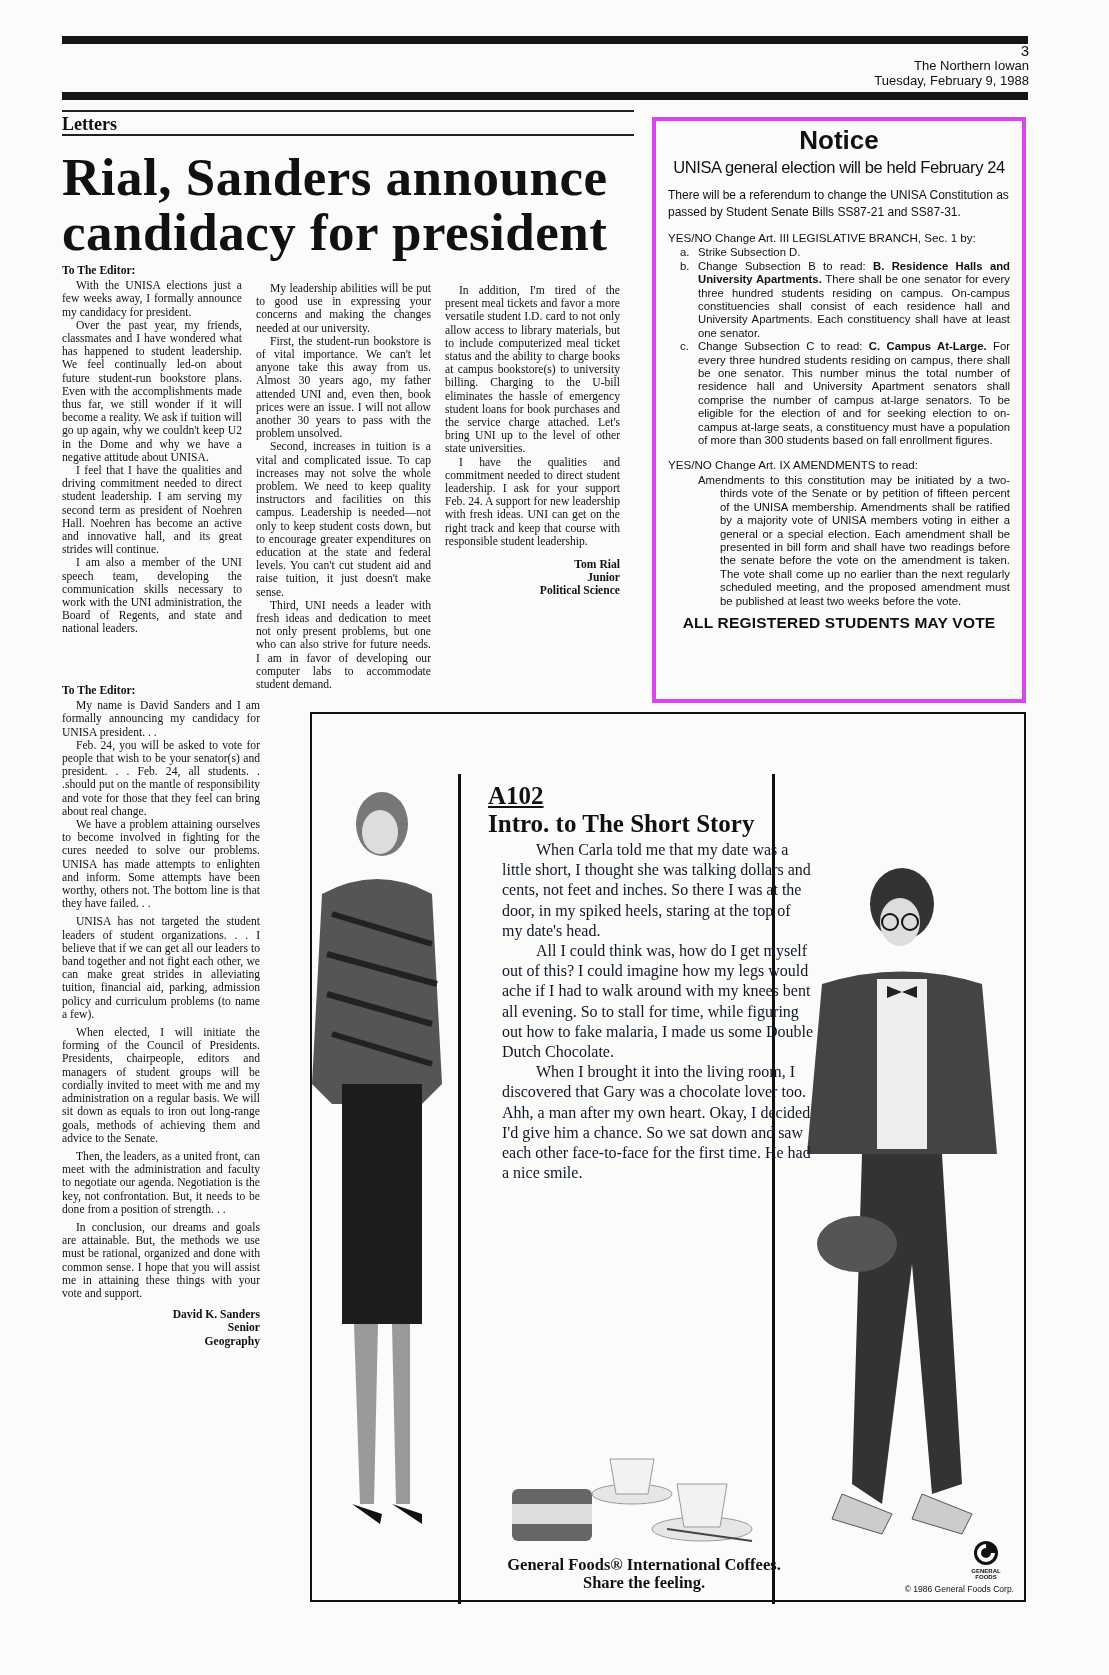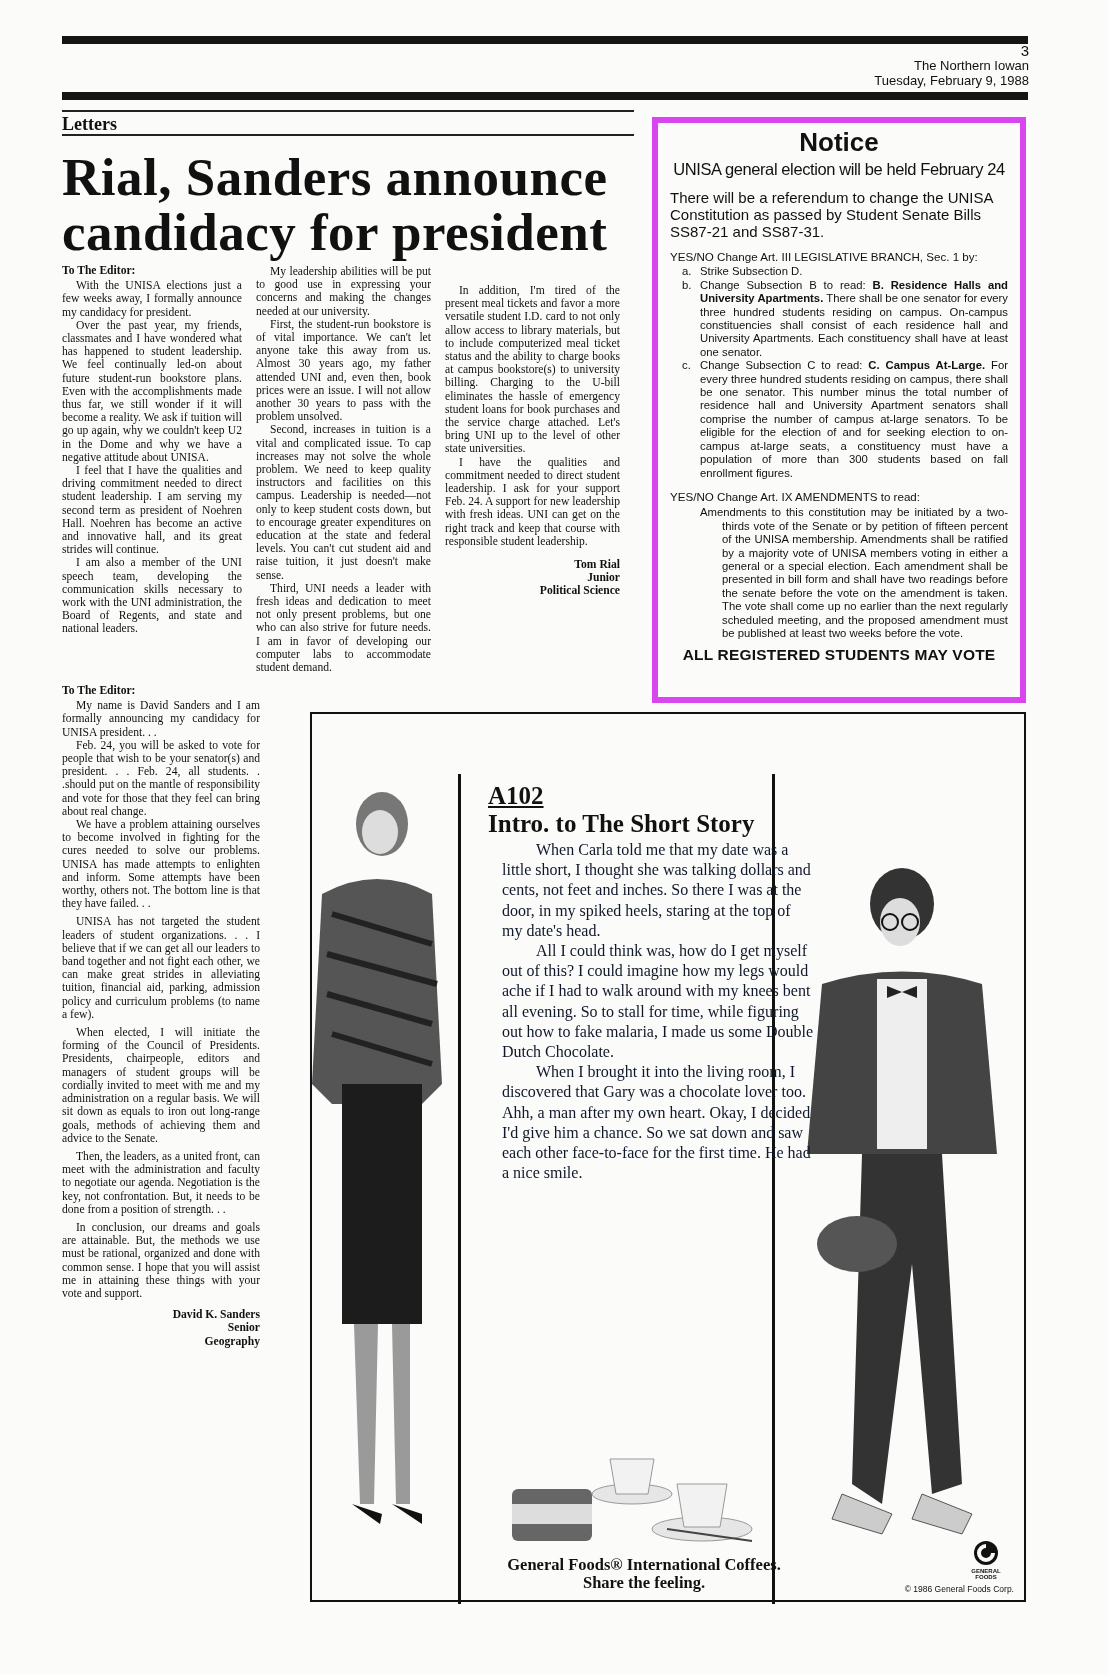--- a/index.html
+++ b/index.html
@@ -9,24 +9,24 @@
   .mast .pg{font-size:15px;}
   .section{position:absolute;left:62px;top:110px;width:572px;border-top:2px solid #222;border-bottom:2px solid #222;}
   .section span{font-family:"Liberation Serif",serif;font-weight:bold;font-size:18px;display:block;padding:2px 0 0 0;line-height:20px;}
   .headline{position:absolute;left:62px;top:150px;width:572px;font-family:"Liberation Serif",serif;font-weight:bold;font-size:53px;line-height:55px;letter-spacing:0.5px;}
   .col{position:absolute;font-family:"Liberation Serif",serif;font-size:11.6px;line-height:13.2px;text-align:justify;}
   .col p{margin:0;text-indent:14px;}
   .col p.gap{margin-top:5px;}
   .col .salute{font-weight:bold;text-indent:0;margin-bottom:2px;}
   .sig{text-align:right;font-weight:bold;font-size:11.6px;line-height:13.2px;margin-top:10px;}
   .sig div{text-align:right;}
-  .notice{position:absolute;left:652px;top:117px;width:374px;height:586px;border:6px solid #d946ef;font-family:"Liberation Sans",sans-serif;box-sizing:border-box;padding:4px 12px;}
+  .notice{position:absolute;left:652px;top:117px;width:374px;height:586px;border:4px solid #d946ef;font-family:"Liberation Sans",sans-serif;box-sizing:border-box;padding:4px 12px;}
   .notice h2{margin:0;text-align:center;font-size:26px;line-height:30px;font-weight:bold;}
   .notice .sub{text-align:center;font-size:16.5px;line-height:20px;letter-spacing:-0.4px;margin-top:2px;}
-  .notice .ref{font-size:15px;line-height:17px;margin-top:10px;}
+  .notice .ref{font-size:12px;line-height:17px;margin-top:10px;}
   .notice .art{font-size:11.6px;line-height:13.4px;margin-top:10px;}
   .notice ol{list-style:none;margin:2px 0 0 0;padding:0;}
   .notice li{display:flex;font-size:11.3px;line-height:13.4px;text-align:justify;}
   .notice li .lt{width:30px;flex:none;padding-left:12px;box-sizing:border-box;}
   .notice .amend{font-size:11.3px;line-height:13.4px;text-align:justify;padding-left:52px;text-indent:-22px;margin-top:3px;}
   .notice .vote{text-align:center;font-weight:bold;font-size:15.5px;line-height:18px;margin-top:6px;letter-spacing:0.2px;}
   .ad{position:absolute;left:310px;top:712px;width:716px;height:890px;border:2px solid #111;box-sizing:border-box;}
   .ad .vl{position:absolute;top:60px;width:3px;background:#111;height:830px;}
   .ad .title-code{position:absolute;left:176px;top:68px;font-family:"Liberation Serif",serif;font-weight:bold;font-size:25px;text-decoration:underline;text-align:center;}
   .ad .title{position:absolute;left:176px;top:96px;font-family:"Liberation Serif",serif;font-weight:bold;font-size:25px;white-space:nowrap;}
@@ -54,21 +54,21 @@
 <div class="headline">Rial, Sanders announce candidacy for president</div>
 
 <div class="col" style="left:62px;top:264px;width:180px;">
   <p class="salute">To The Editor:</p>
   <p>With the UNISA elections just a few weeks away, I formally announce my candidacy for president.</p>
   <p>Over the past year, my friends, classmates and I have wondered what has happened to student leadership. We feel continually led-on about future student-run bookstore plans. Even with the accomplishments made thus far, we still wonder if it will become a reality. We ask if tuition will go up again, why we couldn't keep U2 in the Dome and why we have a negative attitude about UNISA.</p>
   <p>I feel that I have the qualities and driving commitment needed to direct student leadership. I am serving my second term as president of Noehren Hall. Noehren has become an active and innovative hall, and its great strides will continue.</p>
   <p>I am also a member of the UNI speech team, developing the communication skills necessary to work with the UNI administration, the Board of Regents, and state and national leaders.</p>
 </div>
 
-<div class="col" style="left:256px;top:265px;width:175px;">
+<div class="col" style="left:256px;top:282px;width:175px;">
   <p>My leadership abilities will be put to good use in expressing your concerns and making the changes needed at our university.</p>
   <p>First, the student-run bookstore is of vital importance. We can't let anyone take this away from us. Almost 30 years ago, my father attended UNI and, even then, book prices were an issue. I will not allow another 30 years to pass with the problem unsolved.</p>
   <p>Second, increases in tuition is a vital and complicated issue. To cap increases may not solve the whole problem. We need to keep quality instructors and facilities on this campus. Leadership is needed—not only to keep student costs down, but to encourage greater expenditures on education at the state and federal levels. You can't cut student aid and raise tuition, it just doesn't make sense.</p>
   <p>Third, UNI needs a leader with fresh ideas and dedication to meet not only present problems, but one who can also strive for future needs. I am in favor of developing our computer labs to accommodate student demand.</p>
 </div>
 
 <div class="col" style="left:445px;top:279px;width:175px;">
   <p class="gap">In addition, I'm tired of the present meal tickets and favor a more versatile student I.D. card to not only allow access to library materials, but to include computerized meal ticket status and the ability to charge books at campus bookstore(s) to university billing. Charging to the U-bill eliminates the hassle of emergency student loans for book purchases and the service charge attached. Let's bring UNI up to the level of other state universities.</p>
   <p>I have the qualities and commitment needed to direct student leadership. I ask for your support Feb. 24. A support for new leadership with fresh ideas. UNI can get on the right track and keep that course with responsible student leadership.</p>
   <div class="sig">

